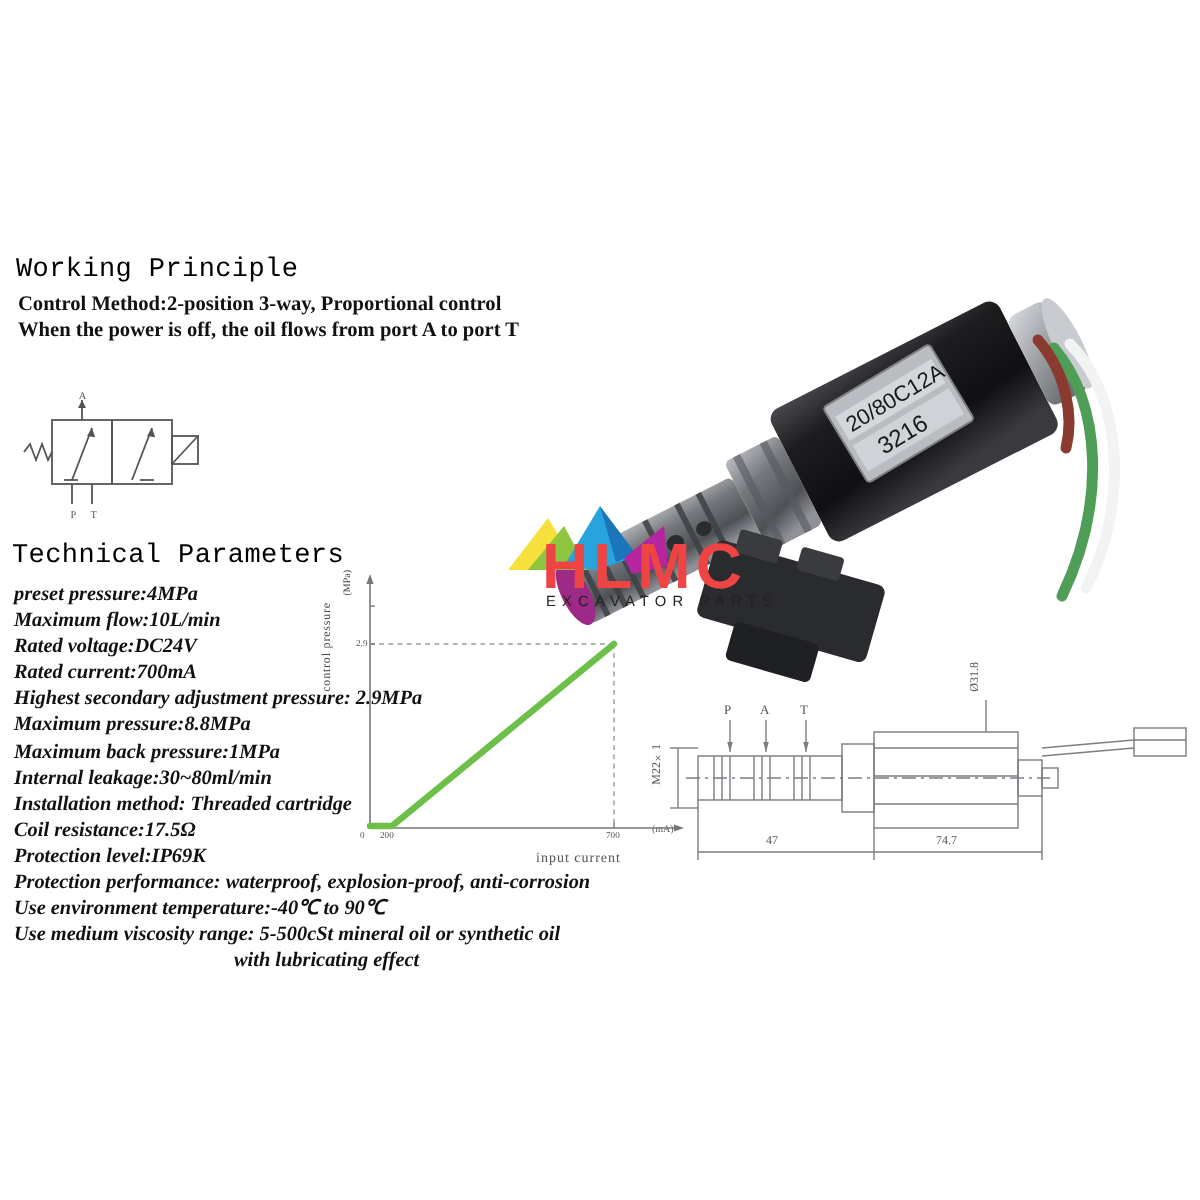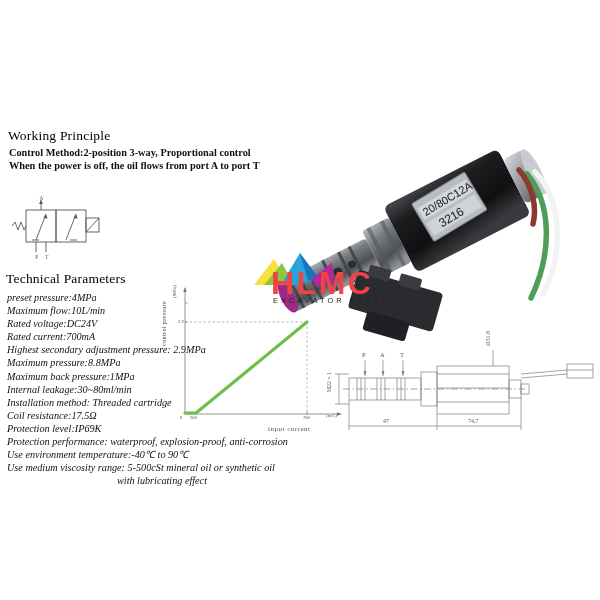--- a/index.html
+++ b/index.html
@@ -8,41 +8,41 @@
     width:600px;height:600px;position:relative;overflow:hidden;
     background:#ffffff;
     font-family:"Liberation Serif", serif;
     color:#111;
   }
   .sheet{position:absolute;left:0;top:0;width:600px;height:600px;}
 
   
   .section-title{
     position:absolute;
-    font-family:Liberation Serif, serif;
+    font-family:Liberation Mono, monospace;
     font-size:13.5px;font-weight:400;color:#000;
     letter-spacing:0.2px;
   }
   #title-working{left:8px;top:128px;}
   #title-tech{left:6px;top:271px;}
 
   
   .wp-lines{position:absolute;left:9px;top:147px;width:290px;}
   .wp-lines p{
     margin:0 0 1px 0;
     font-weight:bold;
     font-size:10.3px;line-height:12.4px;
     white-space:nowrap;
   }
 
   
   .tp-lines{position:absolute;left:7px;top:292px;width:360px;}
   .tp-lines p{
     margin:0 0 0.5px 0;
-    font-style:italic;font-weight:normal;
+    font-style:italic;font-weight:bold;
     font-size:10.2px;line-height:12.6px;
     white-space:nowrap;
   }
   .tp-lines p.indent{padding-left:110px;}
 
   
   #schematic{position:absolute;left:8px;top:196px;width:130px;height:74px;}
 
   
   #chart{position:absolute;left:160px;top:283px;width:190px;height:155px;}

